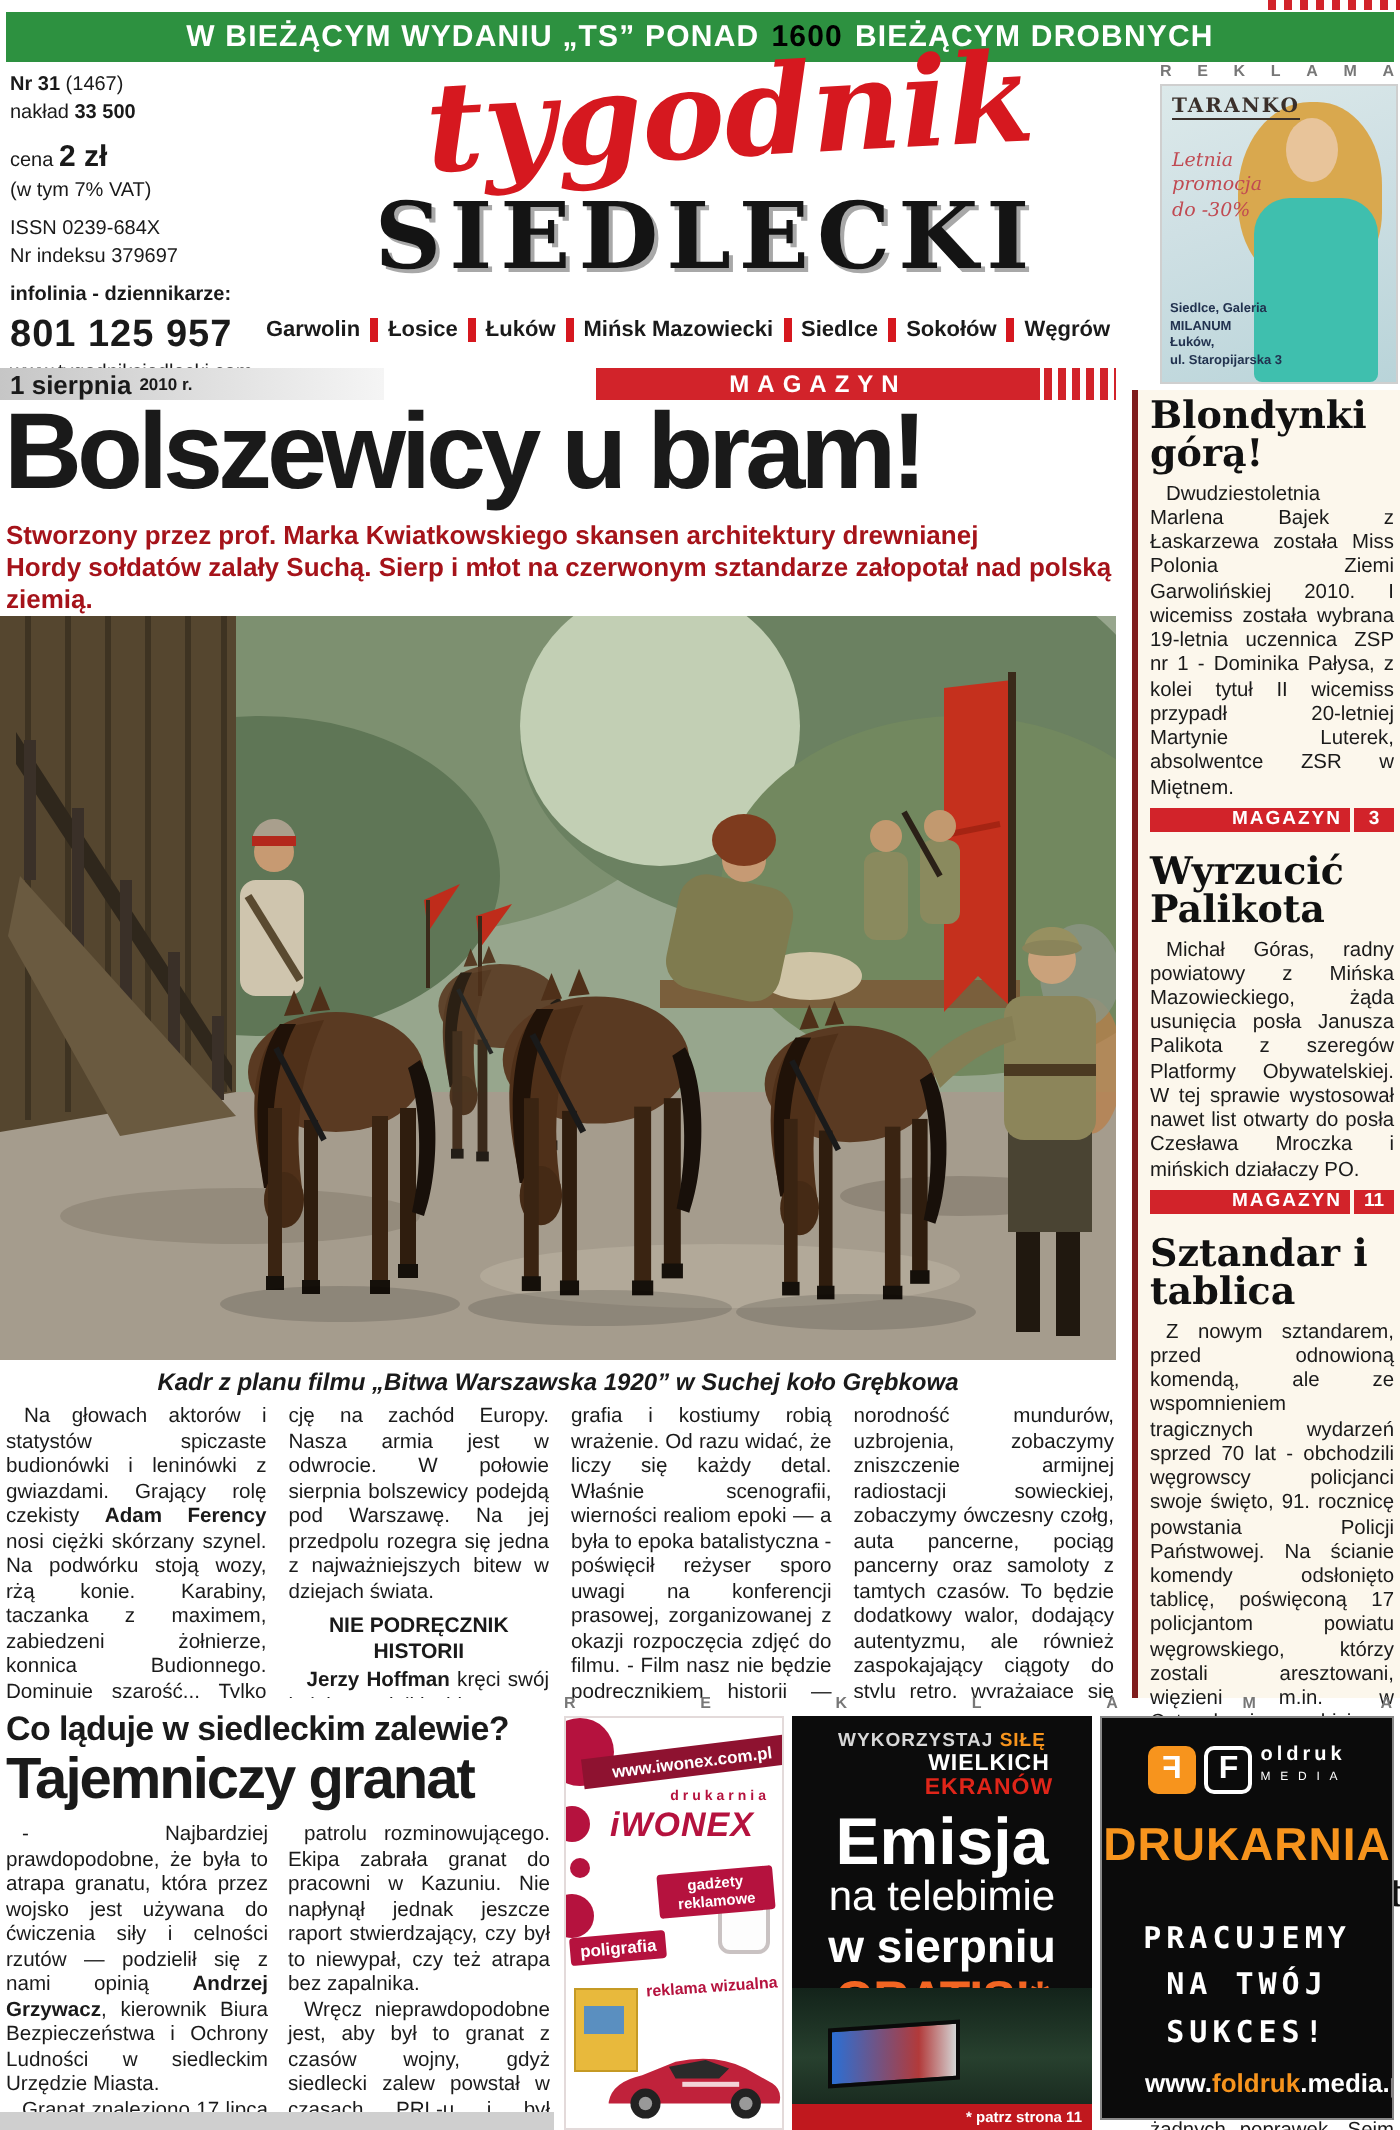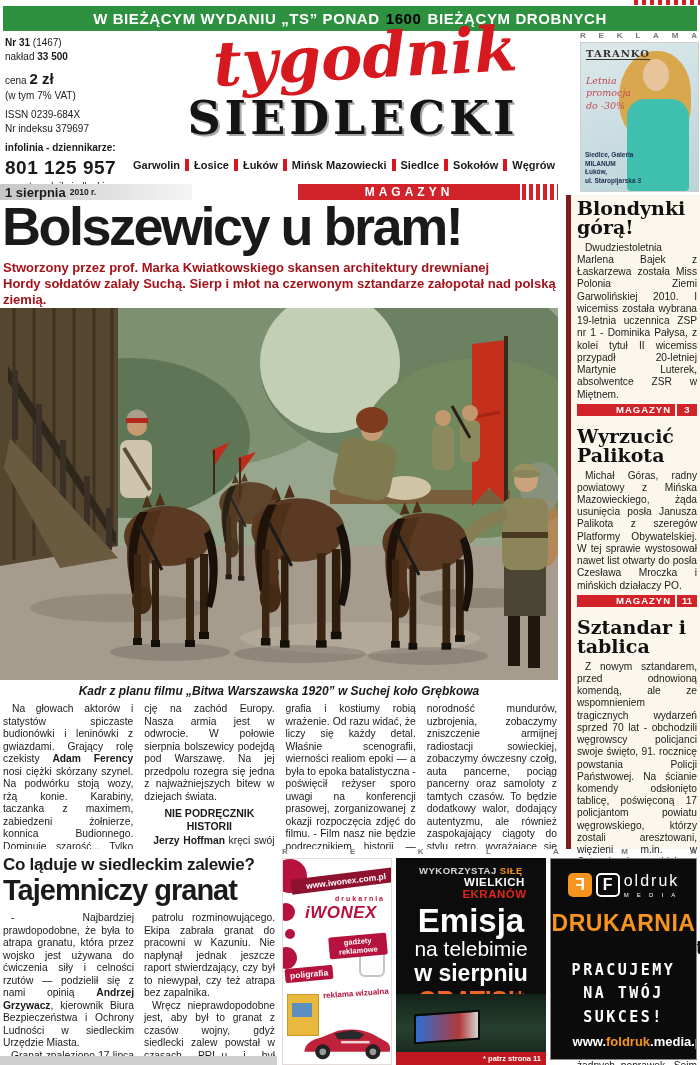--- a/index.html
+++ b/index.html
@@ -68,21 +68,21 @@
   .caption{position:absolute;left:0;top:684px;width:558px;text-align:center;font-size:12px;
       font-weight:bold;font-style:italic;}
   
   .article-cols{position:absolute;left:3px;top:703px;width:554px;height:146px;display:flex;gap:11px;overflow:hidden;}
   .article-cols .col{flex:1;font-size:10.3px;line-height:1.22;text-align:justify;}
   .article-cols p{margin:0;}
   .article-cols p.ind{text-indent:9px;}
   .subhead{text-align:center;font-weight:bold;font-size:10.5px;margin:4px 0 2px 0;}
   
   .sidebar{position:absolute;left:566px;top:195px;width:134px;height:654px;background:#fcf7ec;
-      border-left:5px solid #7f1d1d;box-sizing:border-box;padding:4px 3px 0 6px;}
+      border-left:3px solid #7f1d1d;box-sizing:border-box;padding:4px 3px 0 6px;}
   .sb-item h3{font-family:"DejaVu Serif",serif;font-size:19px;line-height:1.02;margin:0 0 4px 0;color:#111;}
   .sb-item p{font-size:10.2px;line-height:1.2;text-align:justify;text-indent:8px;margin:0 0 3px 0;}
   .tag-row{display:flex;height:12px;margin-bottom:2px;}
   .tag-bar{flex:1;background:#d2232a;color:#fff;font-size:9.5px;font-weight:bold;letter-spacing:1px;
       display:flex;align-items:center;justify-content:flex-end;padding-right:4px;}
   .tag-page{width:20px;margin-left:2px;background:#d2232a;color:#fff;font-size:9.5px;font-weight:bold;
       display:flex;align-items:center;justify-content:center;}
   .sb-item+.sb-item h3{margin-top:11px;}
   
   .kicker{position:absolute;left:3px;top:855px;font-size:17px;font-weight:bold;letter-spacing:-.3px;}
@@ -131,21 +131,21 @@
       font-size:7.5px;font-weight:bold;display:flex;align-items:center;justify-content:flex-end;padding-right:5px;box-sizing:border-box;}
   
   .foldruk{left:550px;width:147px;height:202px;background:#0b0b0b;border:1px solid #888;
       color:#fff;text-align:center;}
   .fd-logo{margin-top:14px;display:flex;align-items:flex-start;justify-content:center;gap:4px;}
   .fd-sq{width:24px;height:24px;display:flex;align-items:center;justify-content:center;
       font-weight:bold;font-size:16px;border-radius:5px;}
   .fd-sq.orange{background:#f7941d;color:#fff;transform:scaleX(-1);}
   .fd-sq.black{background:#0b0b0b;border:2px solid #fff;color:#fff;box-sizing:border-box;}
   .fd-word{text-align:left;line-height:1;}
-  .fd-word .w1{font-size:16px;font-weight:normal;letter-spacing:2px;}
+  .fd-word .w1{font-size:10px;font-weight:bold;letter-spacing:2px;}
   .fd-word .w2{font-size:6px;letter-spacing:4px;margin-top:3px;text-align:right;}
   .fd-druk{margin-top:12px;font-size:23px;font-weight:bold;color:#f7941d;letter-spacing:.5px;}
   .fd-slogan{margin-top:22px;font-size:15px;font-weight:bold;letter-spacing:2.5px;line-height:1.55;
       font-family:"DejaVu Sans Mono",monospace;}
   .fd-url{position:absolute;left:16px;bottom:10px;width:100%;font-size:13px;font-weight:bold;}
   .fd-url .mid{color:#f7941d;}
 </style>
 </head>
 <body>
 

